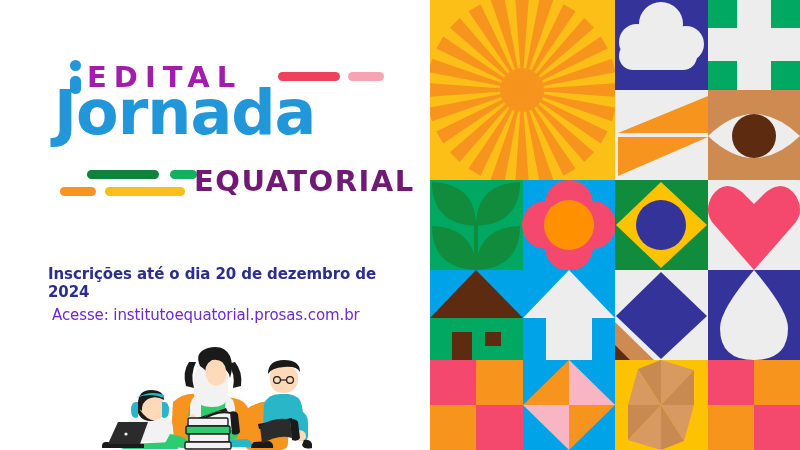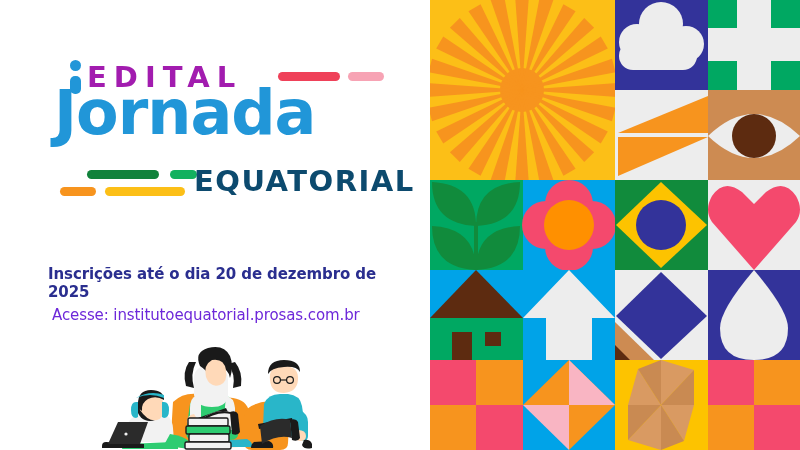--- a/index.html
+++ b/index.html
@@ -89,21 +89,21 @@
   .dash.orange1 { left: 18px;  top: 135px; width: 36px; background: #f7941e; }
   .dash.orange2 { left: 63px;  top: 135px; width: 80px; background: #fcbf17; }
 
   .word-equatorial {
     position: absolute;
     left: 152px;
     top: 112px;
     font-size: 29px;
     font-weight: 700;
     letter-spacing: 1.5px;
-    color: #0c4a6e;
+    color: #701a75;
     font-family: "DejaVu Sans", sans-serif;
   }
 
   #tagline {
     position: absolute;
     left: 48px;
     top: 201px;
     font-size: 16.5px;
     color: #3b3f7a;
     letter-spacing: 0.1px;
@@ -171,21 +171,21 @@
       <span class="dash green1"></span>
       <span class="dash green2"></span>
       <span class="dash orange1"></span>
       <span class="dash orange2"></span>
 
       <div class="word-equatorial">EQUATORIAL</div>
     </div>
 
 
     <div id="info-block">
-      <div id="deadline">Inscrições até o dia 20 de dezembro de 2025</div>
+      <div id="deadline">Inscrições até o dia 20 de dezembro de 2024</div>
       <div id="access-line">Acesse: institutoequatorial.prosas.com.br</div>
     </div>
 
     <svg id="illustration" viewBox="0 0 250 124">
 
       <path d="M95 76 q10 -10 26 -8 l34 4 q14 2 16 14 l2 22 q1 12 -12 13 l-54 1 q-14 0 -14 -13 z" fill="#f7941e"></path>
       <path d="M178 78 q12 -6 24 2 q10 7 9 19 l-1 18 q0 7 -8 7 l-28 0 q-8 0 -8 -8 l0 -26 q0 -8 12 -12 z" fill="#f7941e"></path>
 
       <g>
         <path d="M48 104 q2 -14 16 -16 l16 -1 q14 1 15 15 l1 14 l-48 0 z" fill="#f2f2f2"></path>

